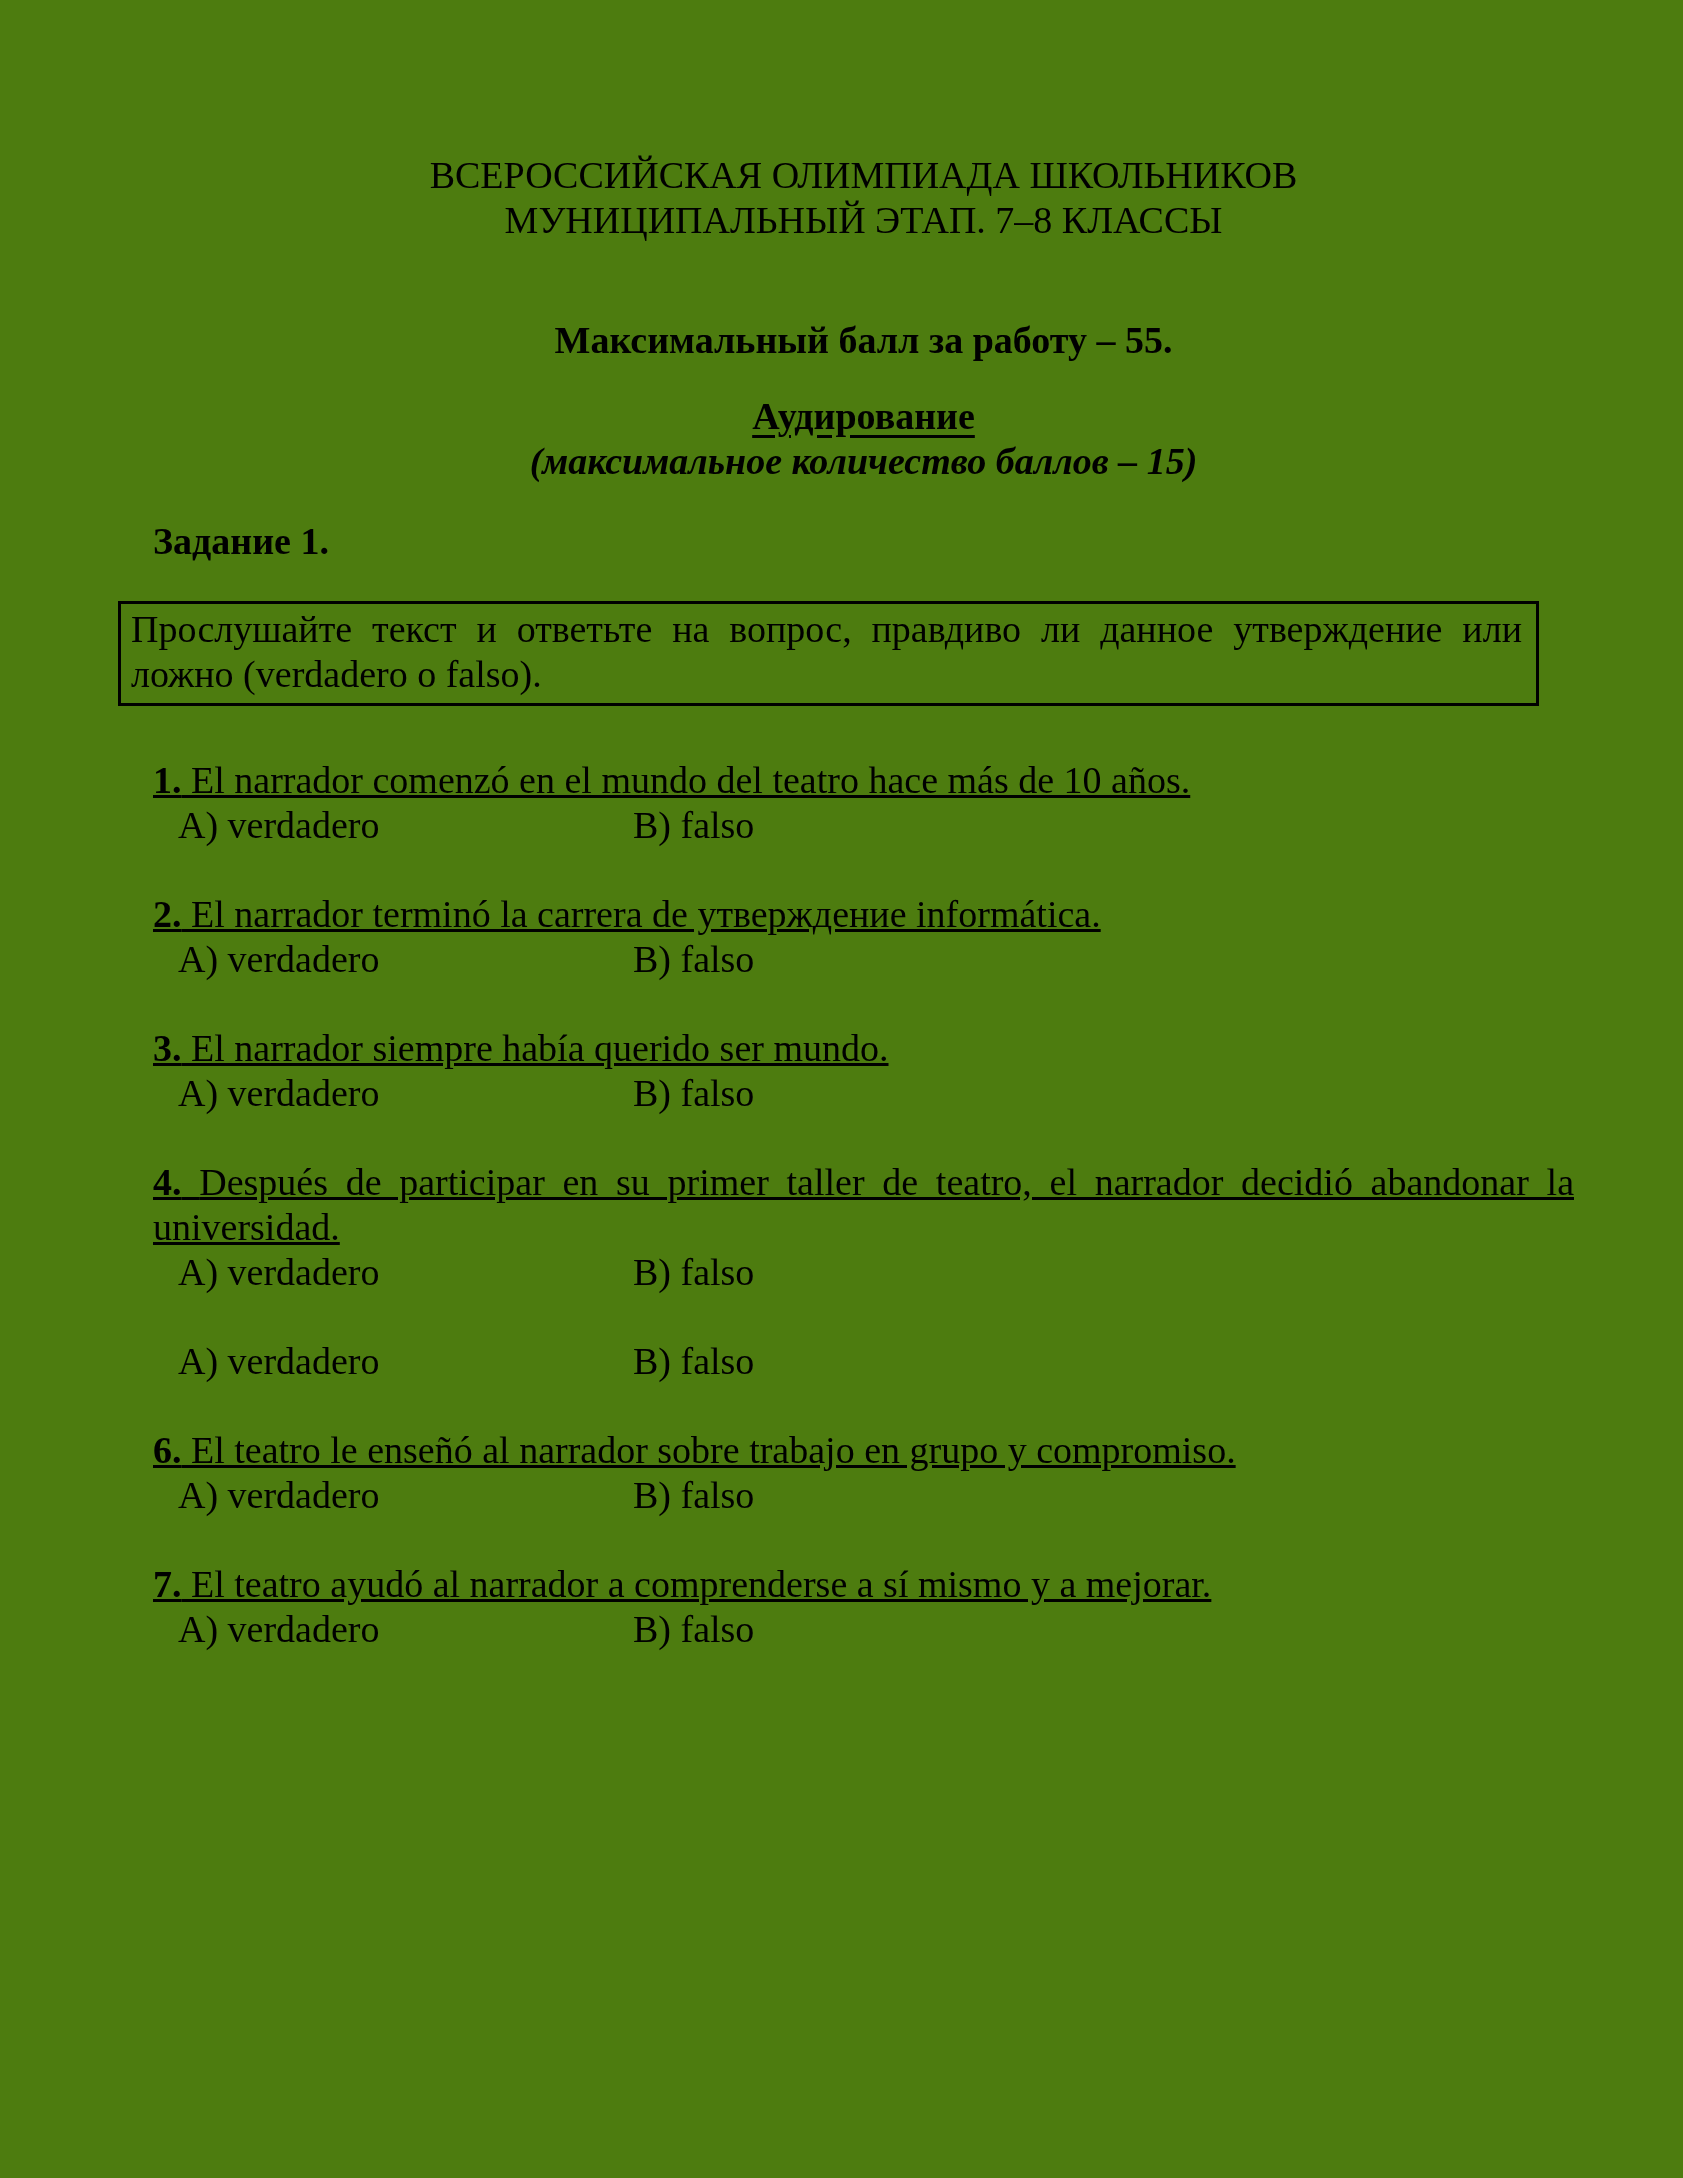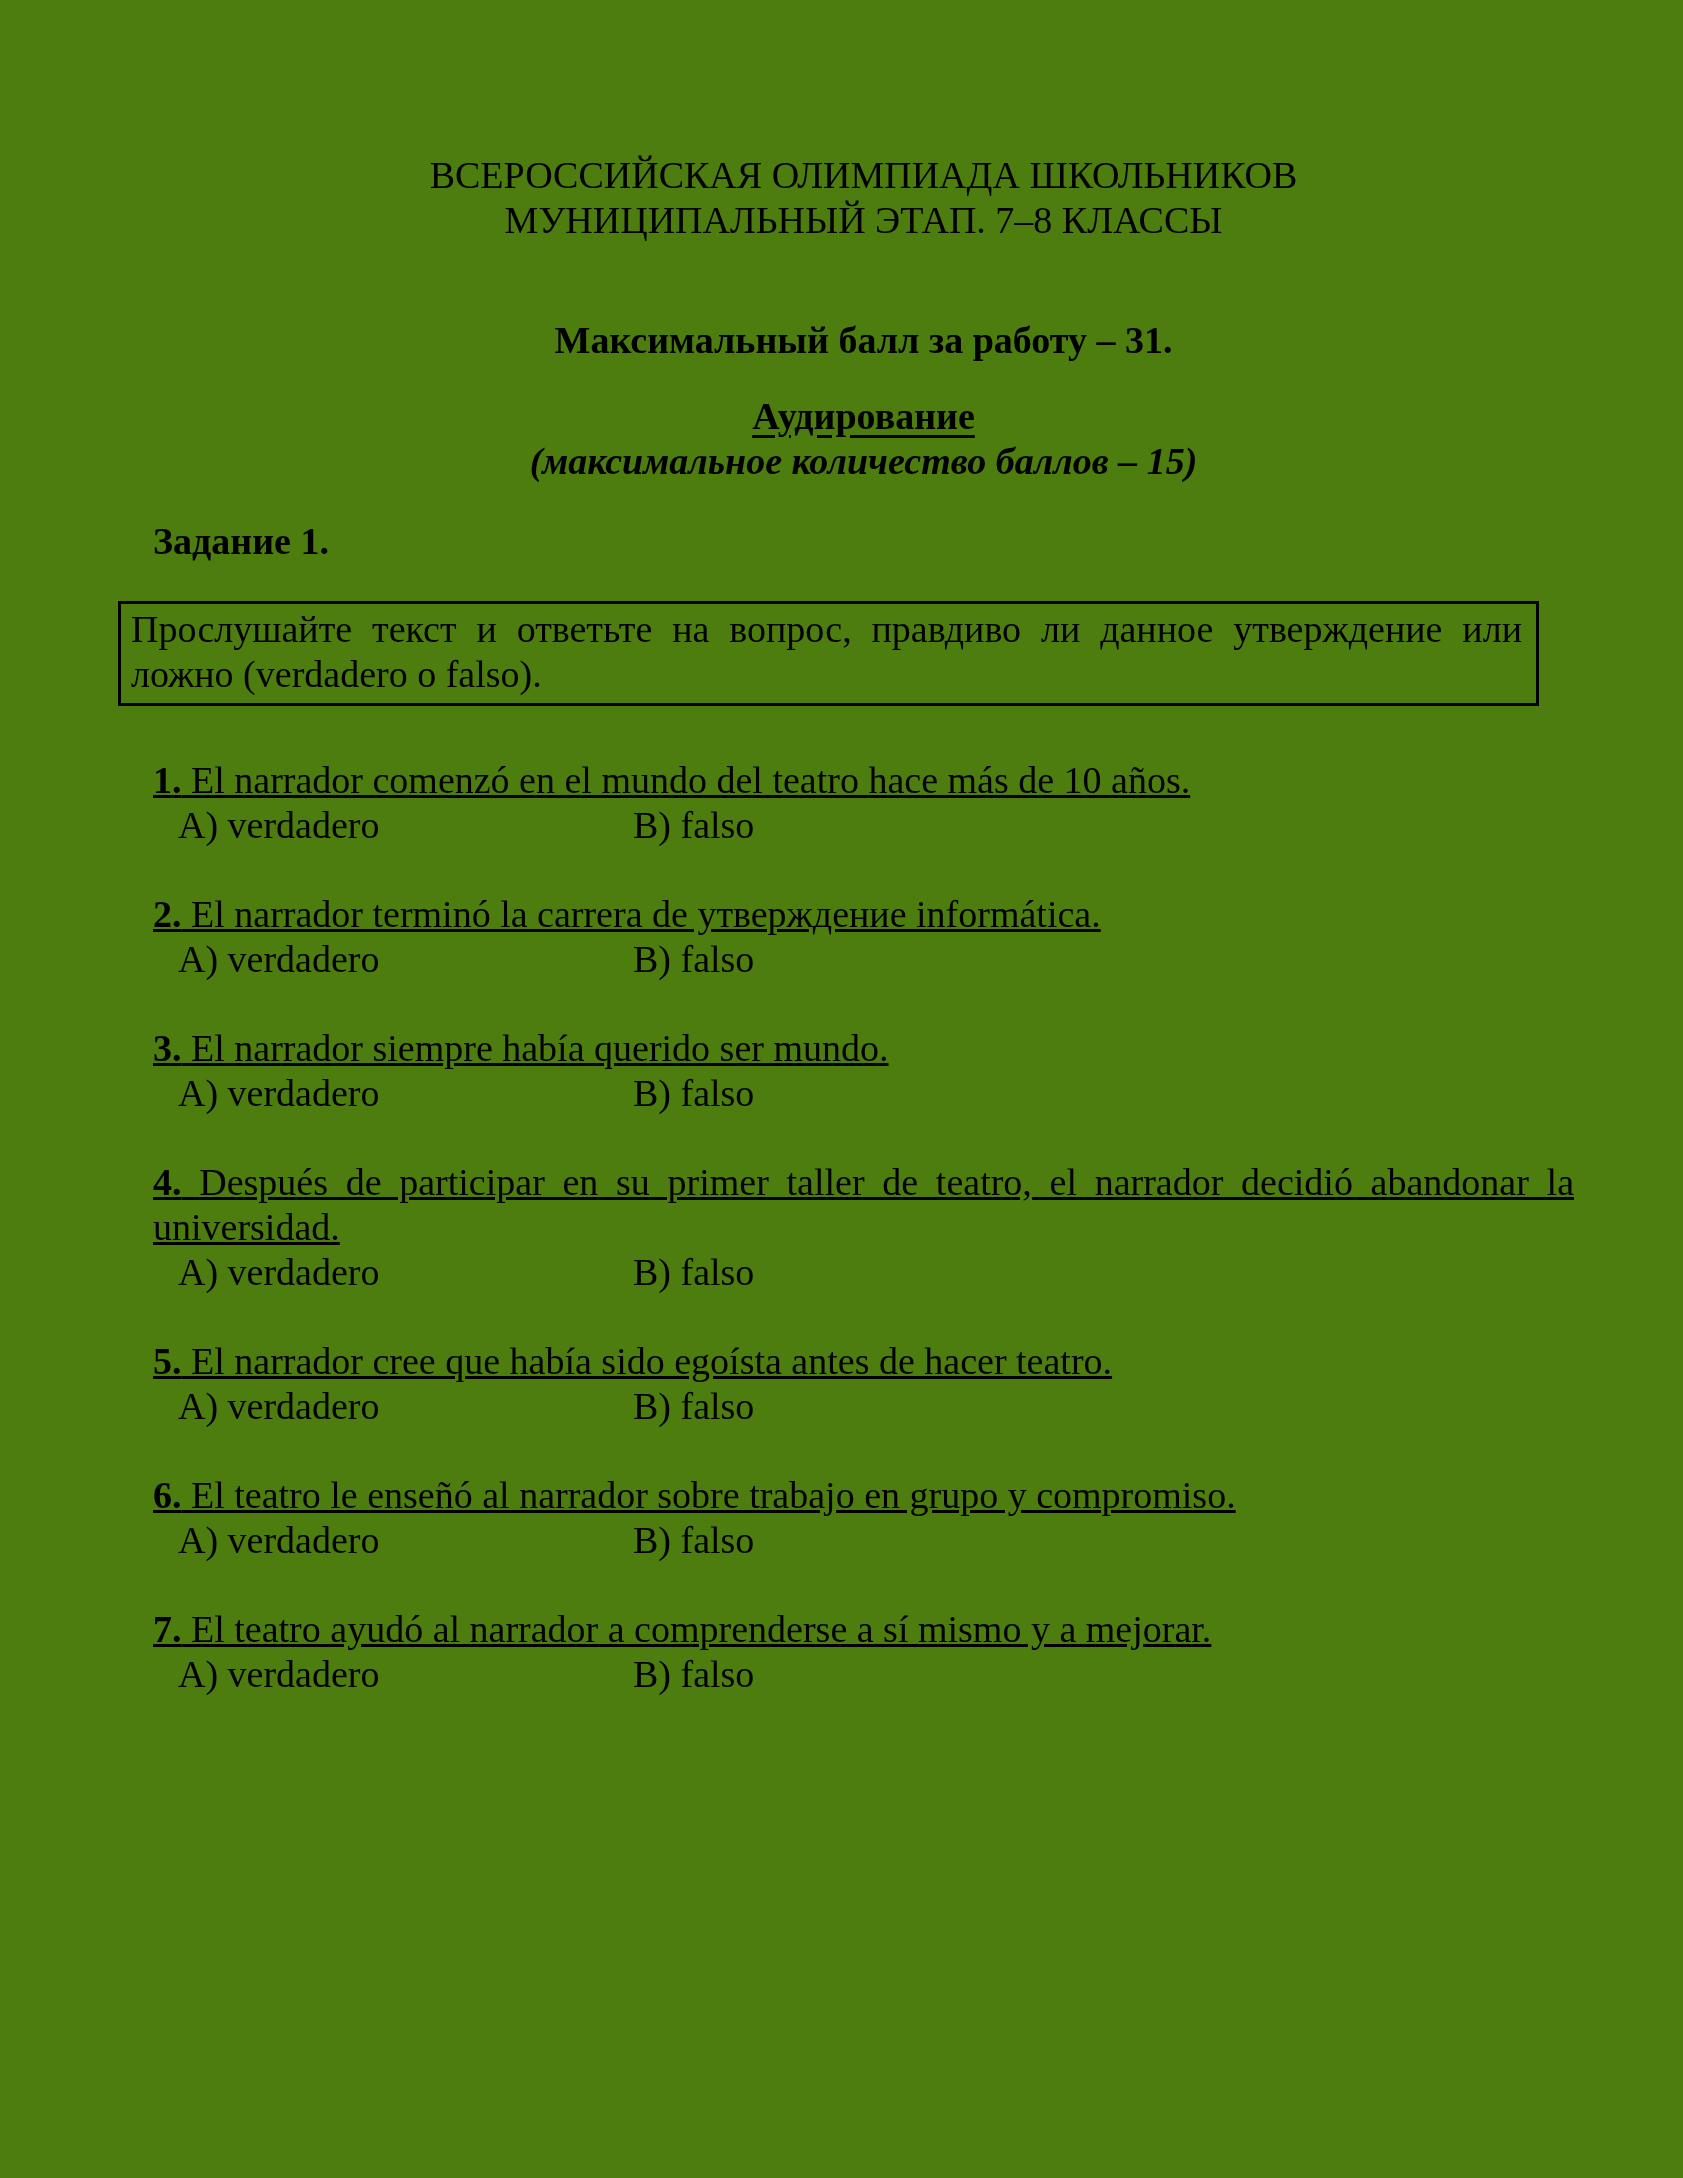--- a/index.html
+++ b/index.html
@@ -86,21 +86,21 @@
 <body>
 
 <div class="page">
   <div class="content">
 
     <div class="title-block">
       <div class="title-line">ВСЕРОССИЙСКАЯ ОЛИМПИАДА ШКОЛЬНИКОВ</div>
       <div class="title-line">МУНИЦИПАЛЬНЫЙ ЭТАП. 7–8 КЛАССЫ</div>
     </div>
 
-    <div class="max-score">Максимальный балл за работу – 31.</div>
+    <div class="max-score">Максимальный балл за работу – 55.</div>
 
     <div class="section-title">
       <span class="u">Аудирование</span>
     </div>
     <div class="section-subtitle">(максимальное количество баллов – 15)</div>
 
     <div class="task-label">Задание 1.</div>
 
     <div class="instruction-box">
       <span>Прослушайте текст и ответьте на вопрос, правдиво ли данное утверждение или ложно (verdadero o falso).</span>
@@ -134,21 +134,20 @@
 
       <div class="question">
         <p class="q-text"><span class="q-num">4.</span> <span>Después de participar en su primer taller de teatro, el narrador decidió abandonar la universidad.</span></p>
         <div class="options">
           <span class="opt-a">A) verdadero</span>
           <span class="opt-b">B) falso</span>
         </div>
       </div>
 
       <div class="question">
-        <p class="q-text"><span class="q-num">5.</span> <span>El narrador cree que había sido egoísta antes de hacer teatro.</span></p>
         <div class="options">
           <span class="opt-a">A) verdadero</span>
           <span class="opt-b">B) falso</span>
         </div>
       </div>
 
       <div class="question">
         <p class="q-text"><span class="q-num">6.</span> <span>El teatro le enseñó al narrador sobre trabajo en grupo y compromiso.</span></p>
         <div class="options">
           <span class="opt-a">A) verdadero</span>

